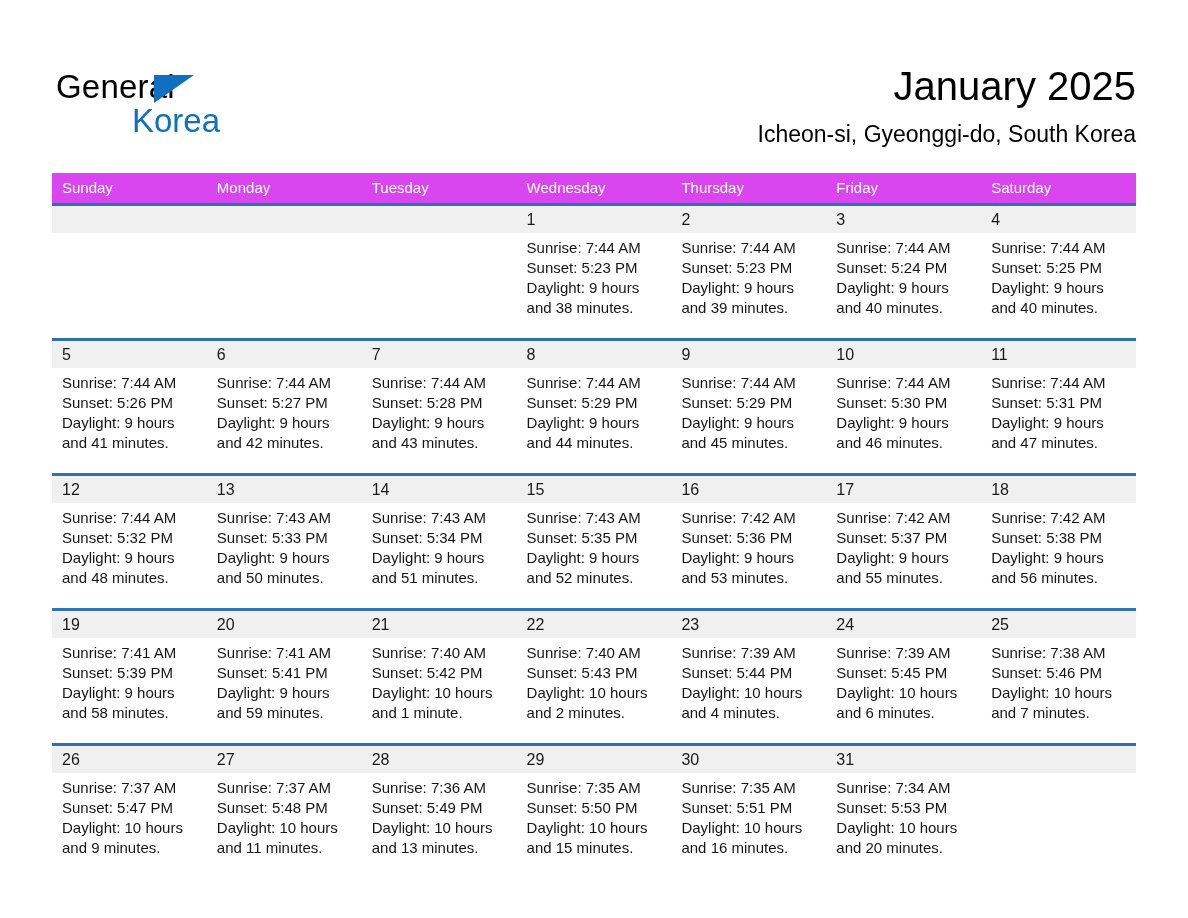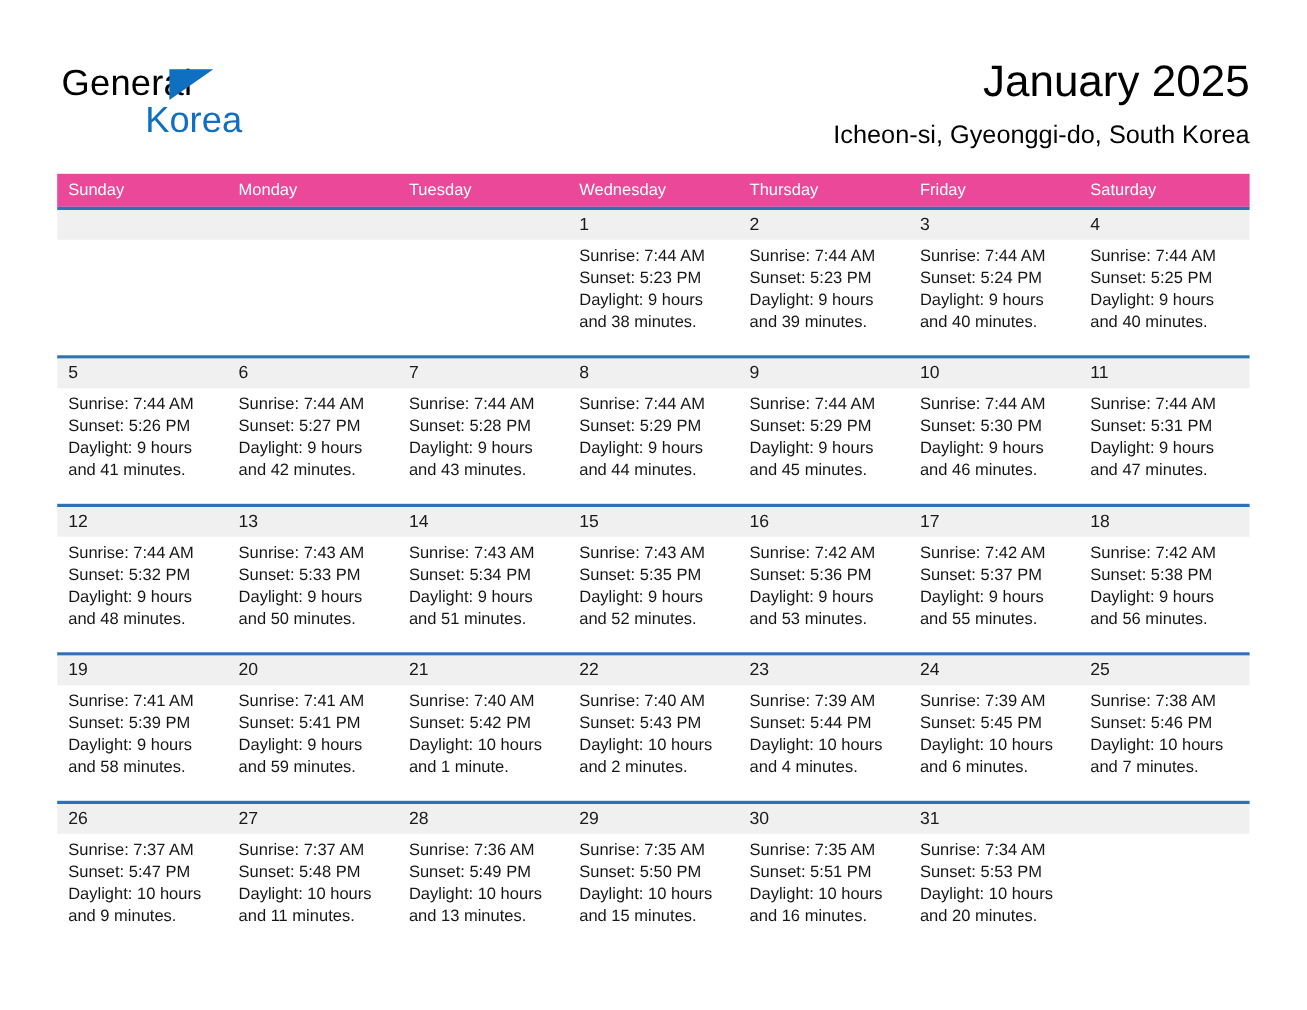--- a/index.html
+++ b/index.html
@@ -18,21 +18,21 @@
     position: relative;
     width: 1188px;
     height: 918px;
     box-sizing: border-box;
   }
 
   
   .header {
     position: absolute;
     left: 52px;
-    top: 48px;
+    top: 60px;
     right: 52px;
     height: 104px;
   }
   .logo {
     position: absolute;
     left: 4px;
     top: 8px;
     width: 300px;
     height: 86px;
   }
@@ -88,22 +88,23 @@
 
   
   .calendar {
     position: absolute;
     left: 52px;
     top: 158px;
     width: 1084px;
   }
   .weekday-row {
     display: flex;
-    background: #ec4899;
+    background: #d946ef;
     height: 30px;
+    margin-top: 15px;
   }
   .weekday {
     flex: 1 1 0;
     color: #ffffff;
     font-size: 15px;
     line-height: 30px;
     padding-left: 10px;
     box-sizing: border-box;
     white-space: nowrap;
   }

